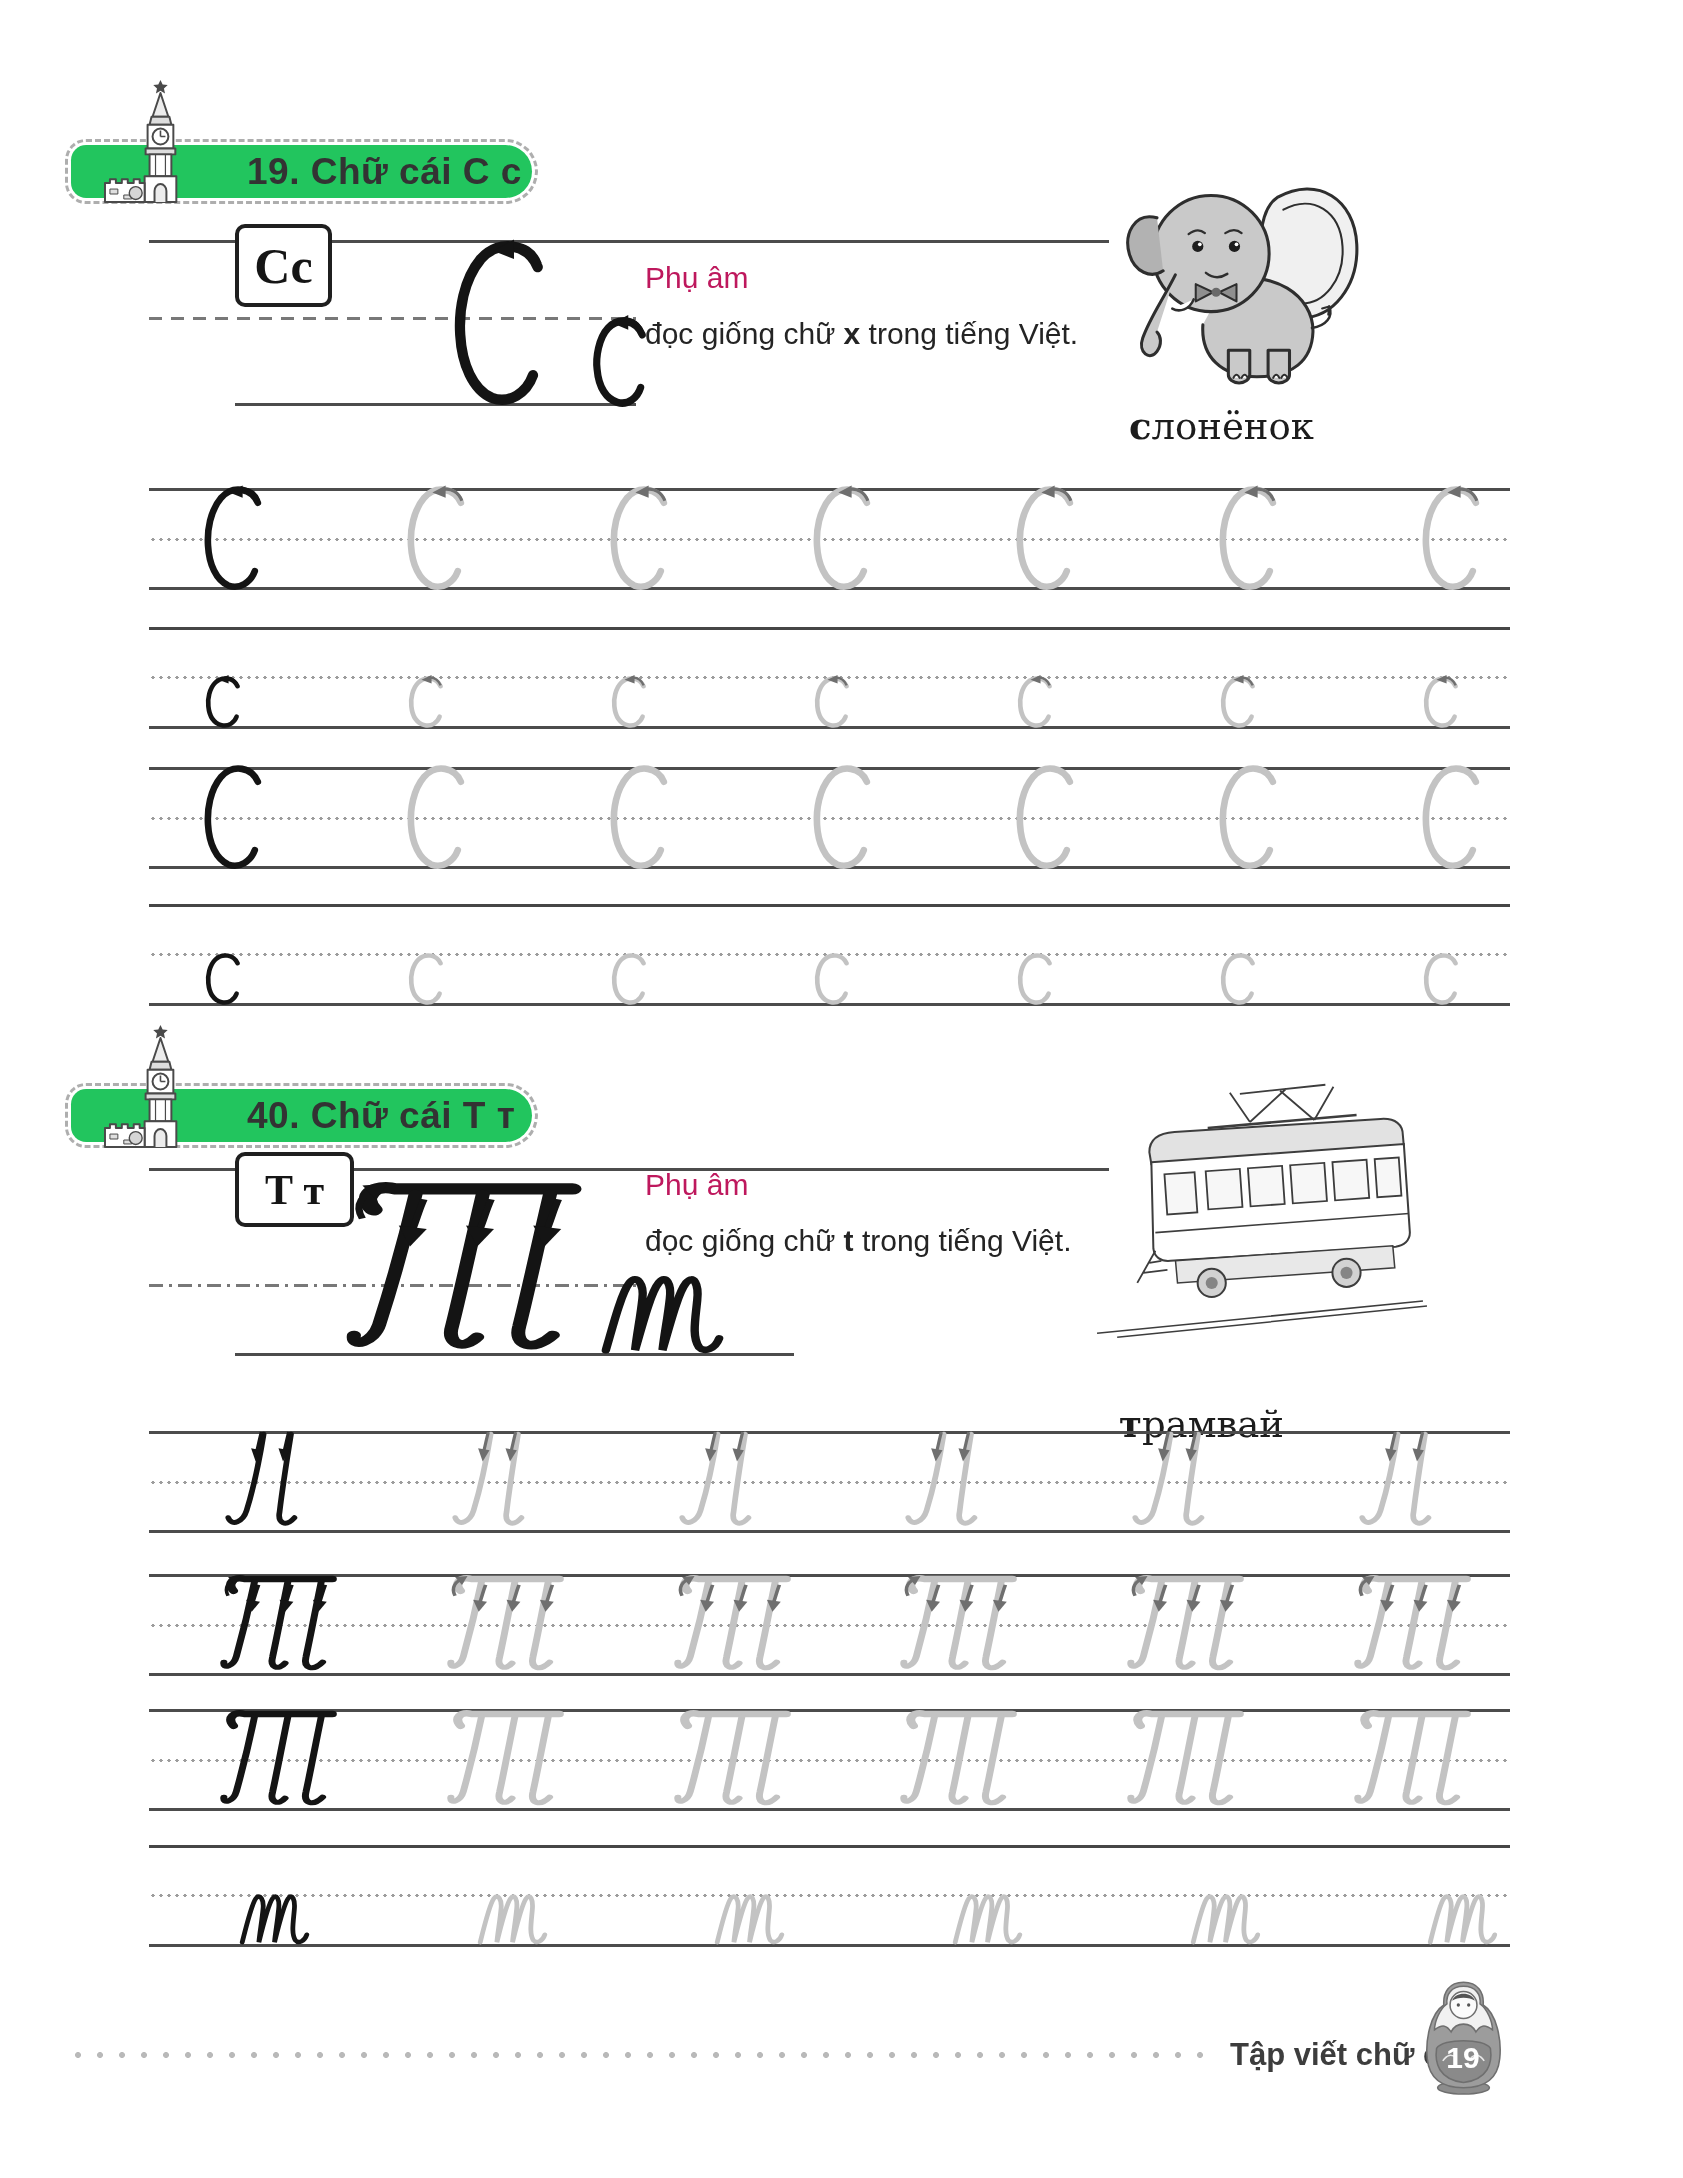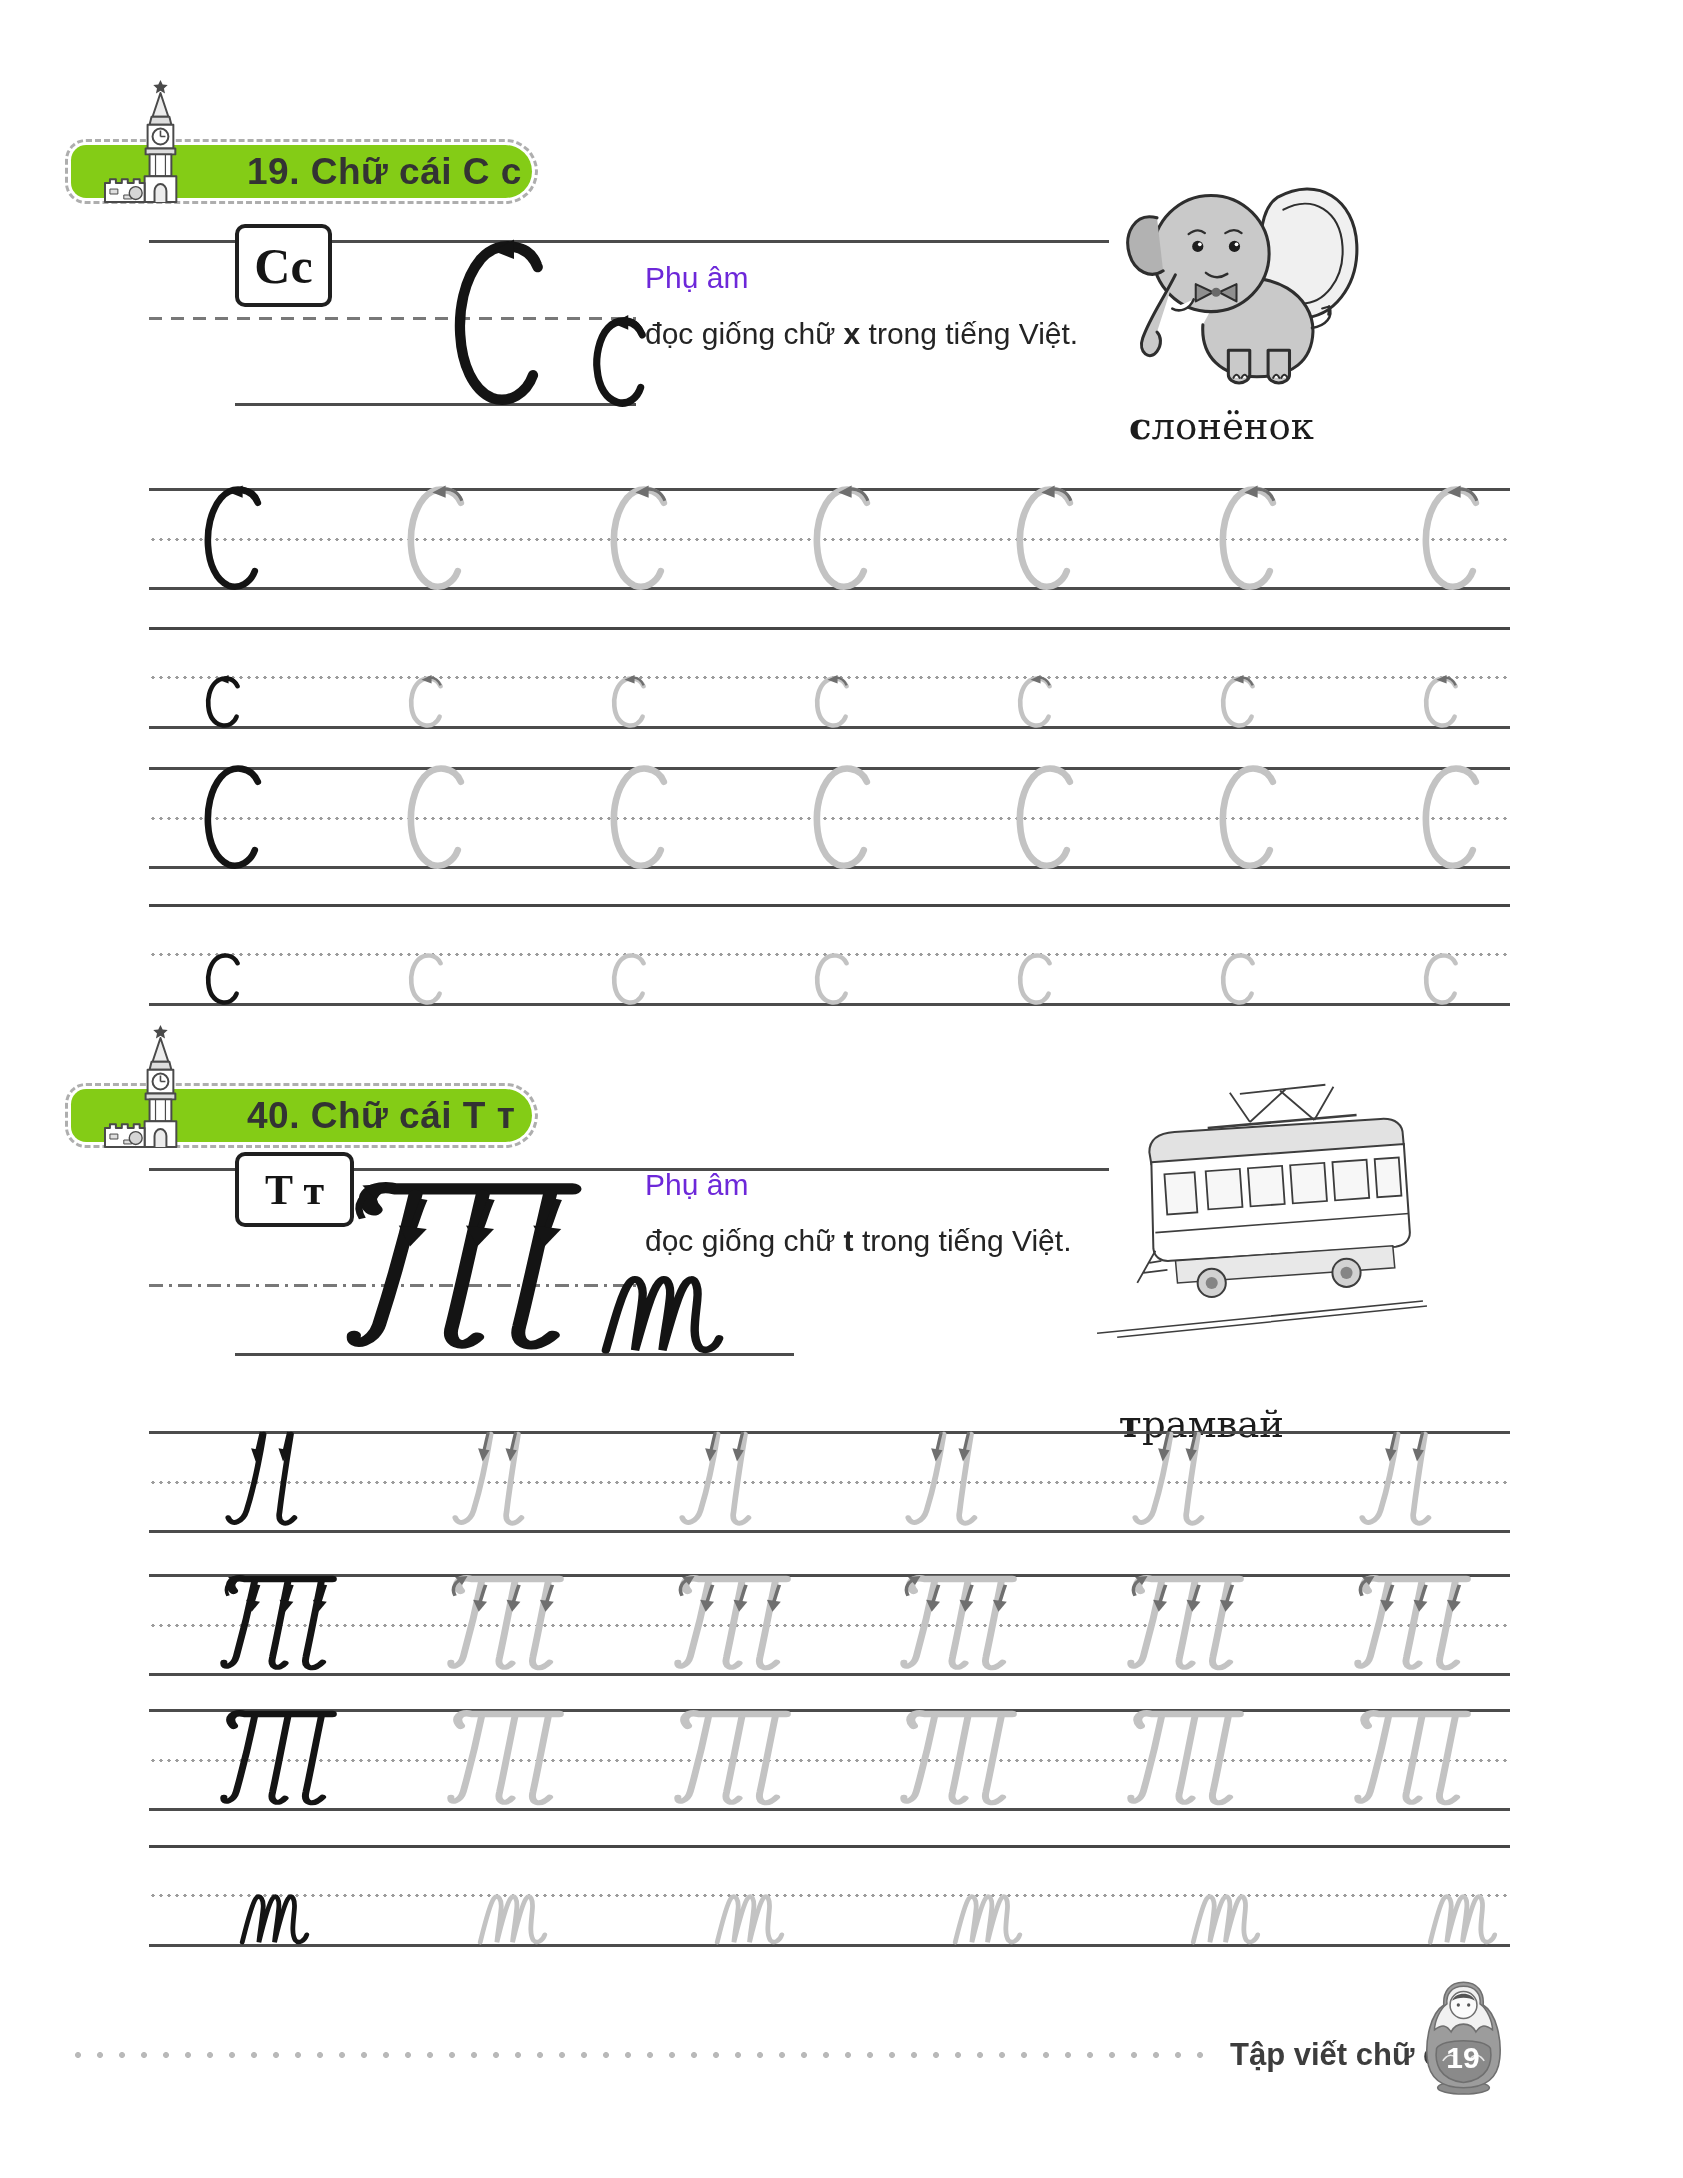--- a/index.html
+++ b/index.html
@@ -4,24 +4,24 @@
 <style>
 *{margin:0;padding:0;box-sizing:border-box}
 body{background:#9a9a9a;font-family:"Liberation Sans",sans-serif}
 .page{position:relative;width:1683px;height:2178px;background:#fff;margin:0 auto;overflow:hidden}
 svg{overflow:visible}
 .ln{position:absolute;background:#4c4c4c;height:3px}
 .dt{position:absolute;height:3px;background-image:radial-gradient(circle 1.7px,#9d9d9d 95%,transparent);background-size:8px 3px;background-repeat:repeat-x}
 .dash{position:absolute;height:3px;background:repeating-linear-gradient(90deg,#787878 0 13px,transparent 13px 22px)}
 .dashdot{position:absolute;height:3px;background:repeating-linear-gradient(90deg,#787878 0 14px,transparent 14px 20px,#787878 20px 23px,transparent 23px 29px)}
 .badge-out{position:absolute;border:3px dashed #aeaeae;border-radius:22px 34px 34px 22px}
-.badge{position:absolute;background:#84cc16;border-radius:16px 28px 28px 16px;display:flex;align-items:center;padding-left:176px;font-weight:bold;font-size:37px;color:#333;letter-spacing:0.5px}
+.badge{position:absolute;background:#22c55e;border-radius:16px 28px 28px 16px;display:flex;align-items:center;padding-left:176px;font-weight:bold;font-size:37px;color:#333;letter-spacing:0.5px}
 .tower{position:absolute;width:109px;height:124px}
 .lbox{position:absolute;background:#fff;border:4px solid #1f1f1f;border-radius:10px;display:flex;align-items:center;justify-content:center;font-family:"Liberation Serif","DejaVu Serif",serif;font-weight:bold;color:#151515}
-.ptype{position:absolute;font-size:30px;color:#6d28d9}
+.ptype{position:absolute;font-size:30px;color:#be185d}
 .pron{position:absolute;font-size:30px;color:#242424;width:485px;line-height:41px}
 .pron .b{font-weight:bold}
 .caption{position:absolute;font-family:"DejaVu Serif","Liberation Serif",serif;font-size:37px;color:#1c1c1c;}
 .caption .b{font-weight:bold}
 .prow{position:absolute;left:149px;width:1361px}
 .rl{position:absolute;left:0;width:100%}
 .letter{position:absolute;color:#c3c3c3}
 .letter.ink{color:#141414}
 .letter .arrow{color:#6f6f6f}
 .letter.ink .arrow{color:#141414}

